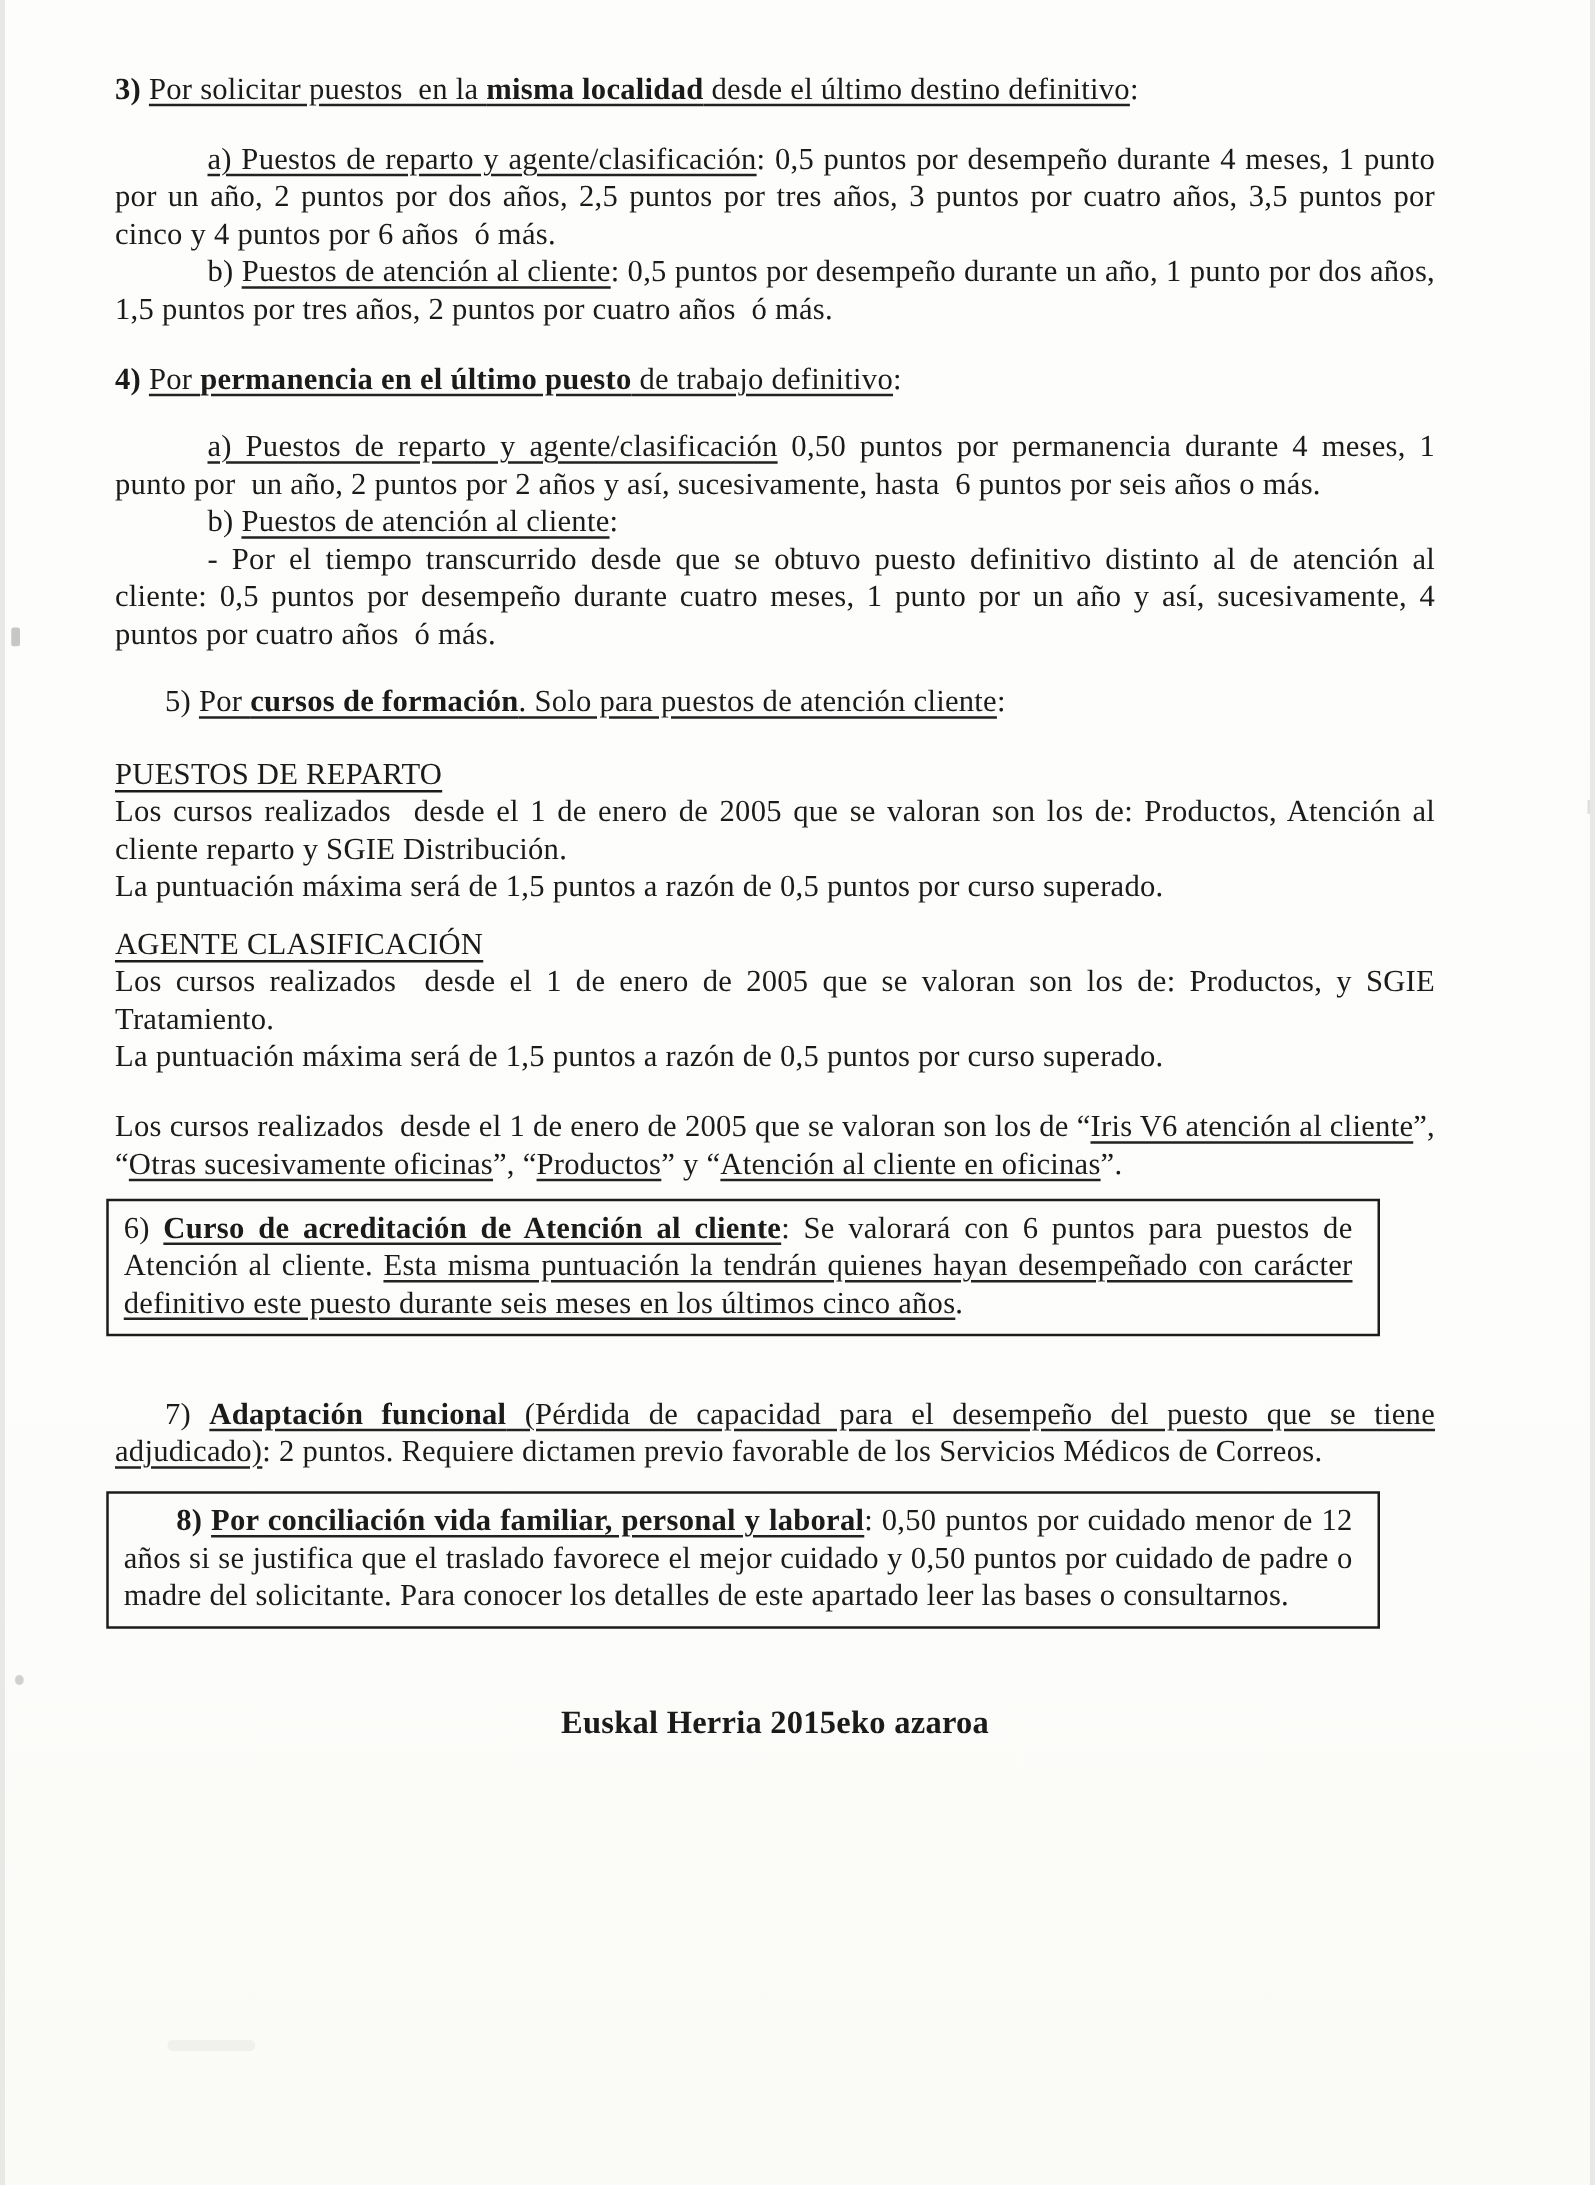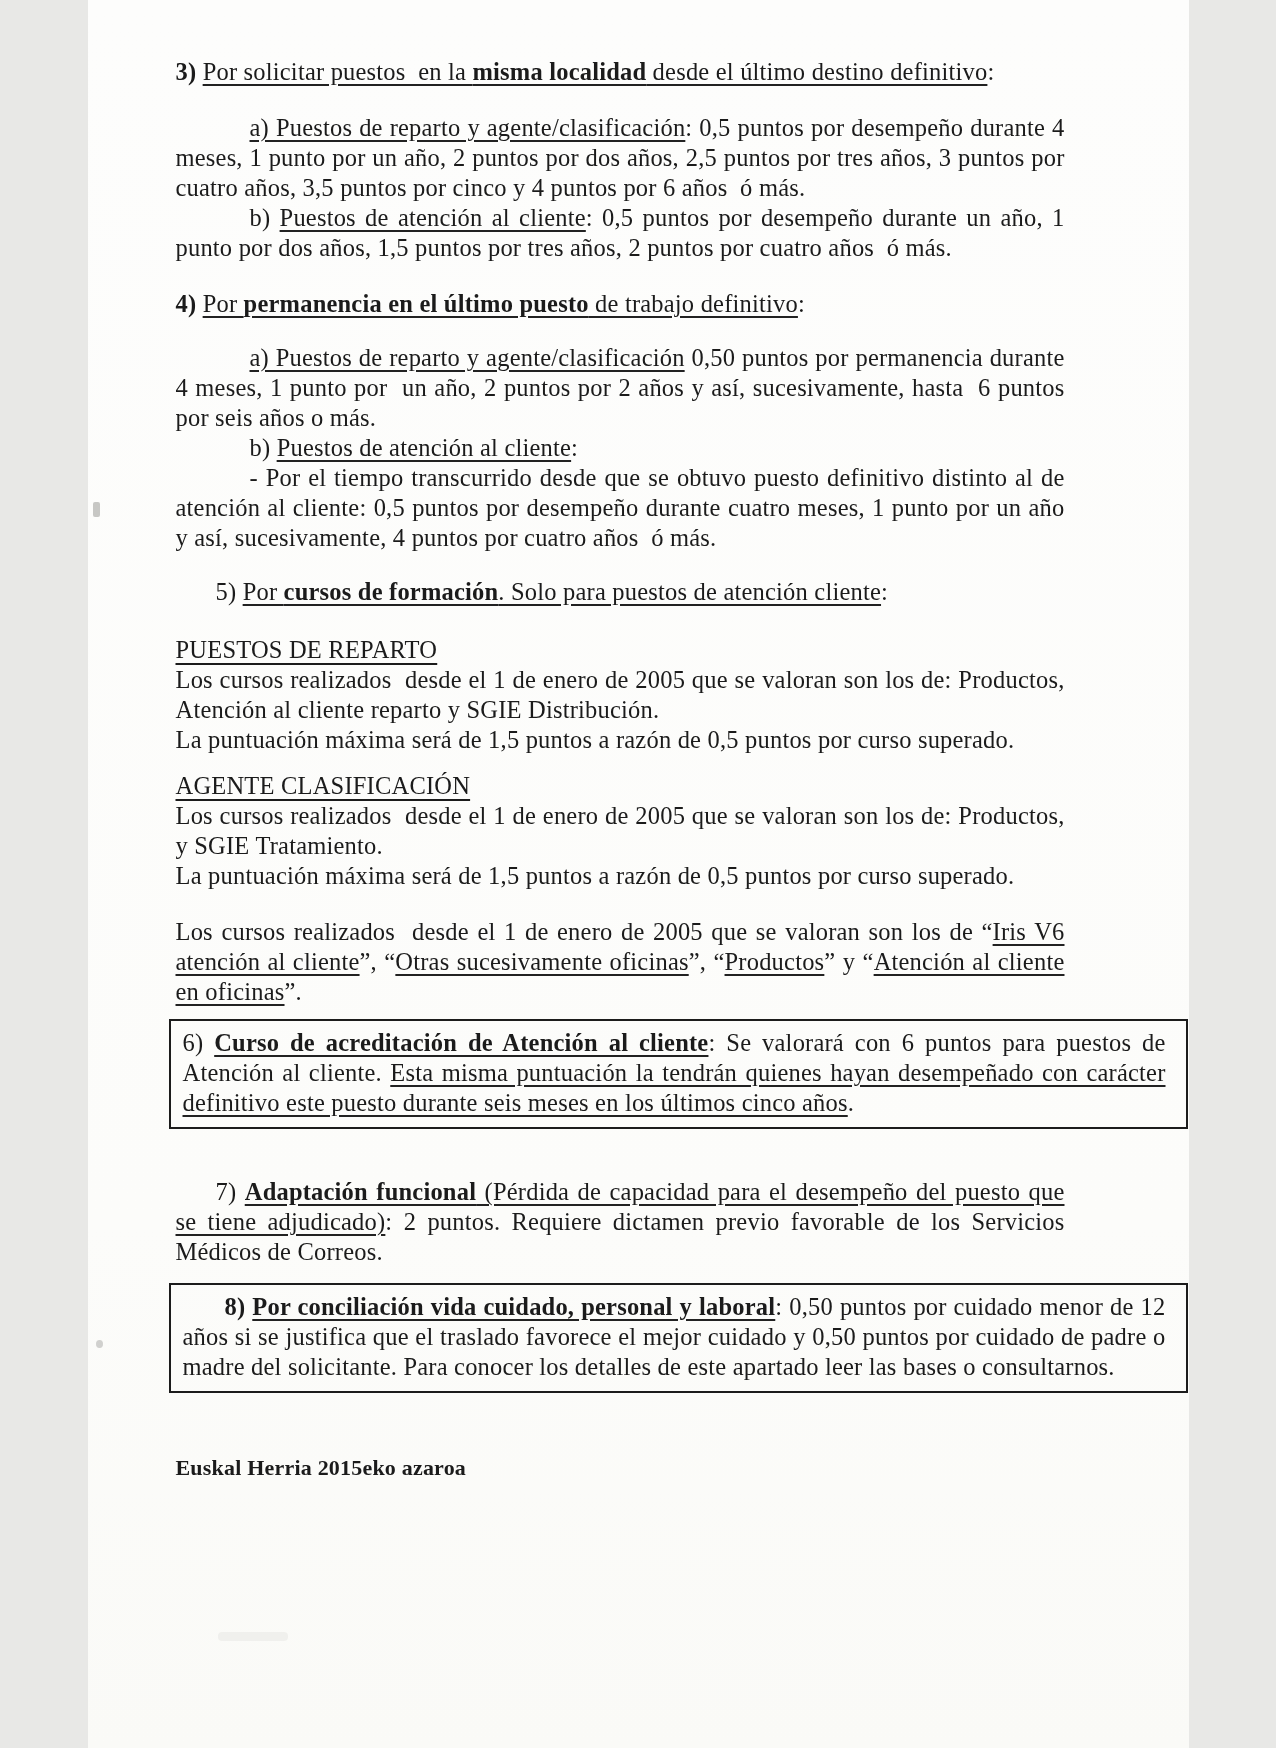--- a/index.html
+++ b/index.html
@@ -1,18 +1,18 @@
 <!DOCTYPE html>
 <html><head>
 <meta charset="utf-8">
 <style>
   html,body { margin:0; padding:0; background:#e8e8e6; }
   .page {
     position: relative;
-    width: 1101px;
+    width: 1268px;
     height: 1748px;
     margin: 0 auto;
     background: linear-gradient(180deg, #fdfdfc 0%, #fcfcfa 70%, #fafaf7 100%);
     box-sizing: border-box;
     padding: 57px 124px 0 88px;
     overflow: hidden;
     font-family: "Liberation Serif", "DejaVu Serif", serif;
     font-size: 24.5px;
     line-height: 30px;
     color: #1b1b1b;
@@ -37,23 +37,23 @@
     box-sizing: border-box;
     padding: 7px 20px 9px 12px;
     margin-left: -7px;
     width: 1019px;
     background: transparent;
   }
   .box6 { margin-bottom: 48px; }
   .s7  { margin-bottom: 16px; }
   .footer {
     margin-top: 60px;
-    text-align: left;
+    text-align: center;
     font-weight: bold;
-    font-size: 22px;
+    font-size: 26px;
   }
   .speck { position: absolute; pointer-events: none; }
 </style>
 </head>
 <body>
 
 <div class="page">
 
   <p class="j s3h"><span class="b">3) </span><span class="u">Por solicitar puestos&nbsp; en la </span><span class="b u">misma localidad</span><span class="u"> desde el último destino definitivo</span><span>:</span></p>
   <p class="j ind"><span class="u">a) Puestos de reparto y agente/clasificación</span><span>: 0,5 puntos por desempeño durante 4 meses, 1 punto por un año, 2 puntos por dos años, 2,5 puntos por tres años, 3 puntos por cuatro años, 3,5 puntos por cinco y 4 puntos por 6 años&nbsp; ó más.</span></p>
@@ -82,21 +82,21 @@
     <p class="j"><span>Los cursos realizados&nbsp; desde el 1 de enero de 2005 que se valoran son los de “</span><span class="u">Iris V6 atención al cliente</span><span>”, “</span><span class="u">Otras sucesivamente oficinas</span><span>”, “</span><span class="u">Productos</span><span>” y “</span><span class="u">Atención al cliente en oficinas</span><span>”.</span></p>
   </section>
 
   <div class="box box6">
     <p class="j"><span>6) </span><span class="b u">Curso de acreditación de Atención al cliente</span><span>: Se valorará con 6 puntos para puestos de Atención al cliente. </span><span class="u">Esta misma puntuación la tendrán quienes hayan desempeñado con carácter definitivo este puesto durante seis meses en los últimos cinco años</span><span>.</span></p>
   </div>
 
   <p class="j ind2 s7"><span>7) </span><span class="b u">Adaptación funcional</span><span class="u"> (Pérdida de capacidad para el desempeño del puesto que se tiene adjudicado)</span><span>: 2 puntos. Requiere dictamen previo favorable de los Servicios Médicos de Correos.</span></p>
 
   <div class="box box8">
-    <p class="j ind3"><span class="b">8) </span><span class="b u">Por conciliación vida cuidado, personal y laboral</span><span>: 0,50 puntos por cuidado menor de 12 años si se justifica que el traslado favorece el mejor cuidado y 0,50 puntos por cuidado de padre o madre del solicitante. Para conocer los detalles de este apartado leer las bases o consultarnos.</span></p>
+    <p class="j ind3"><span class="b">8) </span><span class="b u">Por conciliación vida familiar, personal y laboral</span><span>: 0,50 puntos por cuidado menor de 12 años si se justifica que el traslado favorece el mejor cuidado y 0,50 puntos por cuidado de padre o madre del solicitante. Para conocer los detalles de este apartado leer las bases o consultarnos.</span></p>
   </div>
 
   <p class="footer">Euskal Herria 2015eko azaroa</p>
 
   <div class="speck" style="left:5px;top:502px;width:7px;height:15px;background:#9a9a98;opacity:.55;border-radius:2px;"></div>
   <div class="speck" style="left:8px;top:1340px;width:7px;height:8px;background:#a6a6a3;opacity:.5;border-radius:50%;"></div>
   <div class="speck" style="left:1266px;top:640px;width:5px;height:11px;background:#c2c2bf;opacity:.5;"></div>
   <div class="speck" style="left:130px;top:1632px;width:70px;height:9px;background:#ededea;opacity:.8;border-radius:4px;"></div>
 
 </div>

